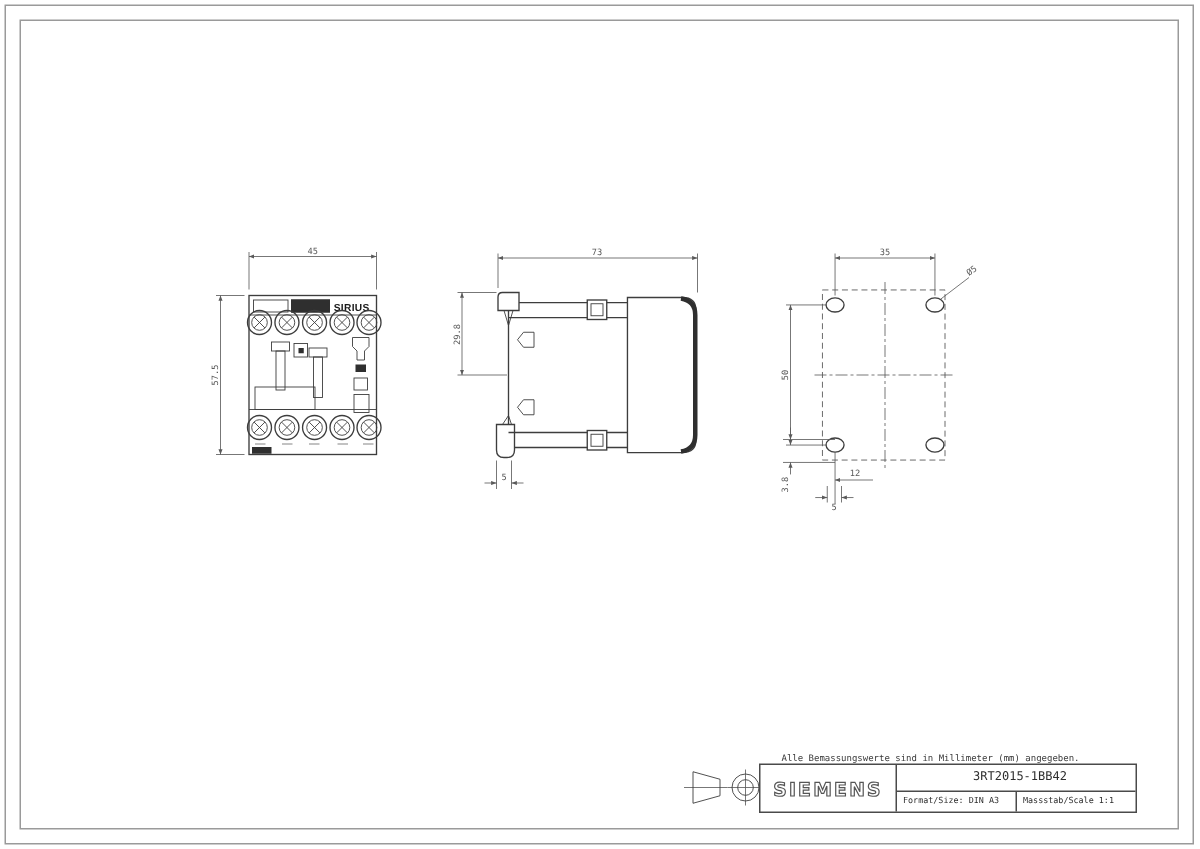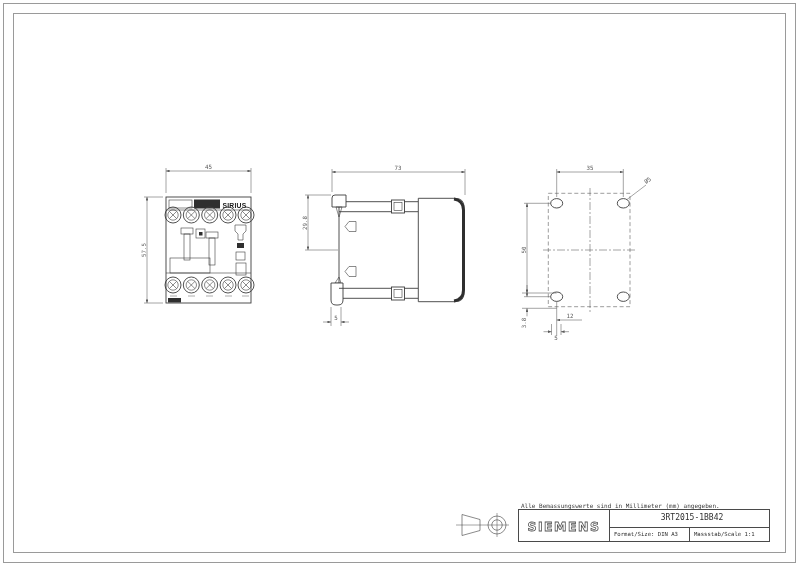--- a/index.html
+++ b/index.html
@@ -14,21 +14,21 @@
   .lnw{stroke:var(--line);stroke-width:0.9;fill:#fff;}
   .lnt{stroke:var(--line);stroke-width:0.6;fill:none;}
   .dk{fill:var(--dark_fill);stroke:none;}
   .dim{stroke:var(--dim);stroke-width:0.55;fill:none;}
   .dash{stroke:var(--dim);stroke-width:0.6;fill:none;stroke-dasharray:4 2.5;}
   .cline{stroke:var(--dim);stroke-width:0.55;fill:none;stroke-dasharray:8 2 2 2;}
   .dtx{fill:var(--dim);font:5.8px "DejaVu Sans Mono", monospace;}
   .btx{fill:#1a1a1a;font:700 6.8px "Liberation Sans", sans-serif;letter-spacing:0.2px;}
   .tick{stroke:#8a8a8a;stroke-width:0.7;}
   #notes{position:absolute;left:521px;top:488px;font-size:6px;line-height:7px;color:#3a3a3a;white-space:pre;}
-  #titleblock{position:absolute;left:518px;top:509px;width:252px;height:33px;border:1px solid #4a4a4a;
+  #titleblock{position:absolute;left:506px;top:509px;width:252px;height:33px;border:1px solid #4a4a4a;
               display:flex;background:#fff;box-sizing:border-box;}
   #tb-left{width:90px;border-right:1px solid #4a4a4a;display:flex;align-items:center;justify-content:center;}
   #tb-right{flex:1;display:flex;flex-direction:column;}
   #tb-partcell{height:18px;border-bottom:1px solid #4a4a4a;font-size:8px;color:#2e2e2e;
                padding:3px 0 0 5px;box-sizing:border-box;text-align:center;}
   #tb-bottomrow{flex:1;display:flex;}
   #tb-format{width:80px;border-right:1px solid #4a4a4a;font-size:5.6px;color:#2e2e2e;padding:3px 0 0 4px;box-sizing:border-box;}
   #tb-scale{flex:1;font-size:5.6px;color:#2e2e2e;padding:3px 0 0 4px;box-sizing:border-box;}
 </style>
 </head>

